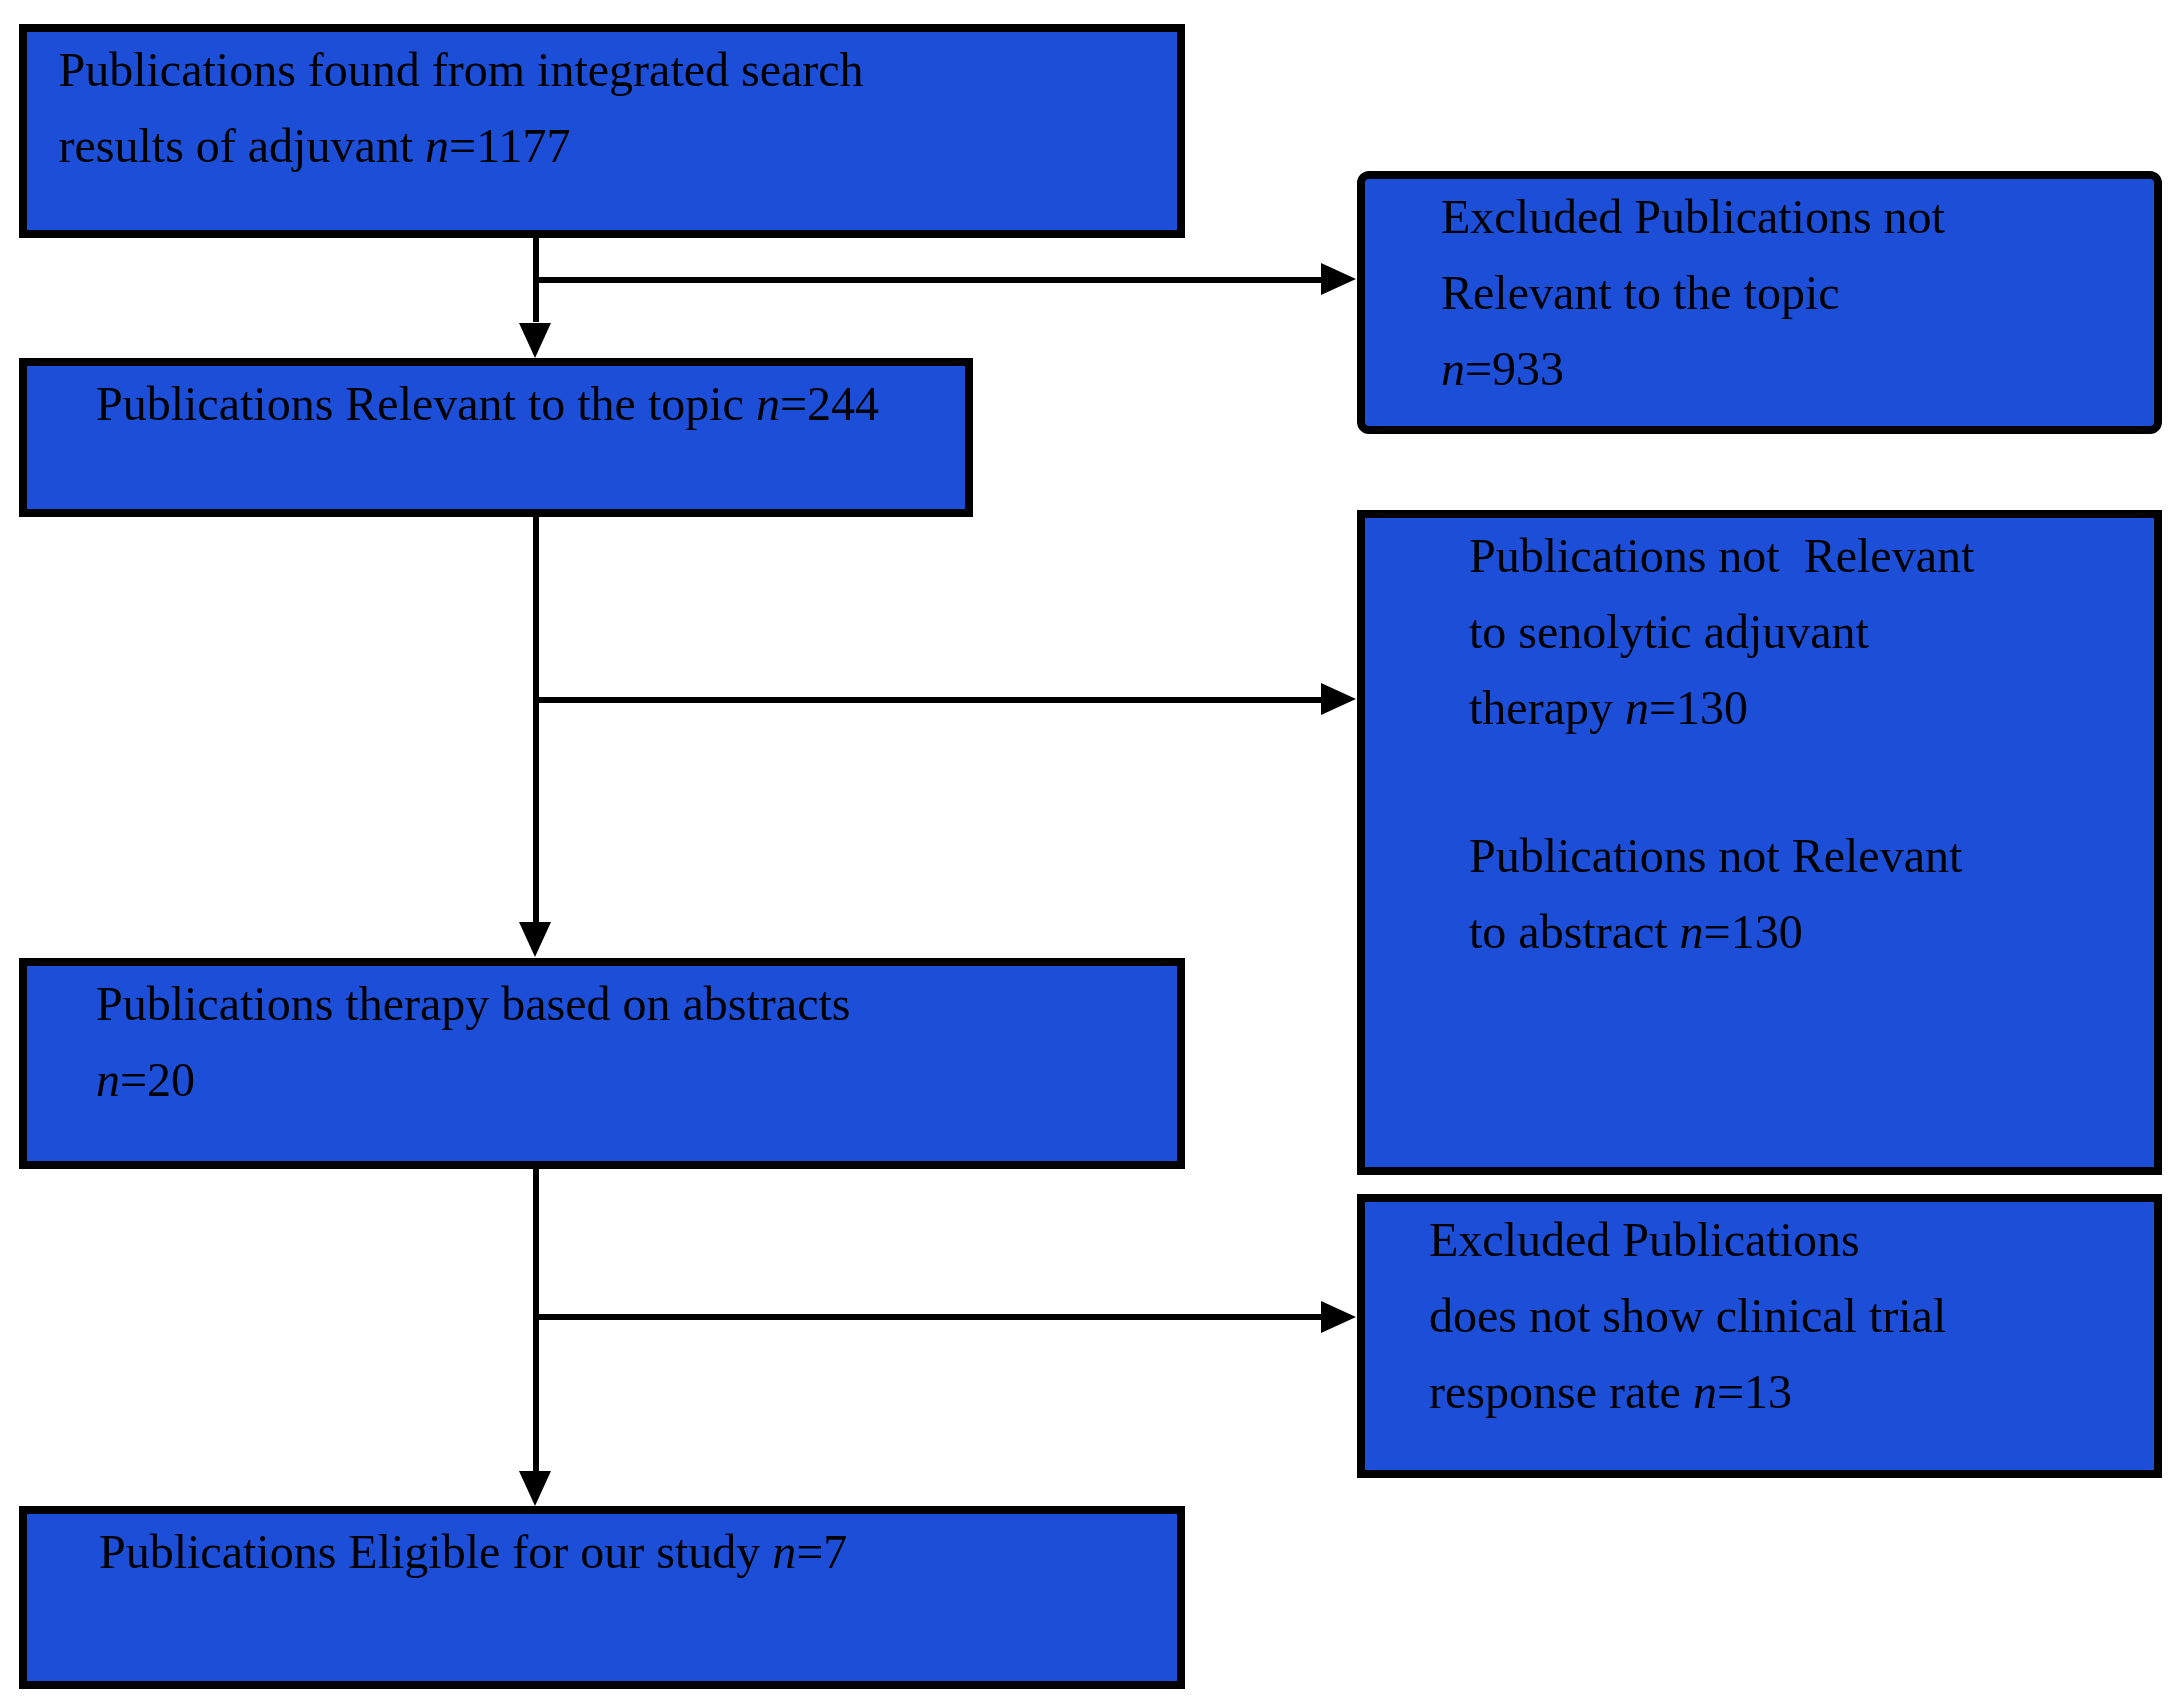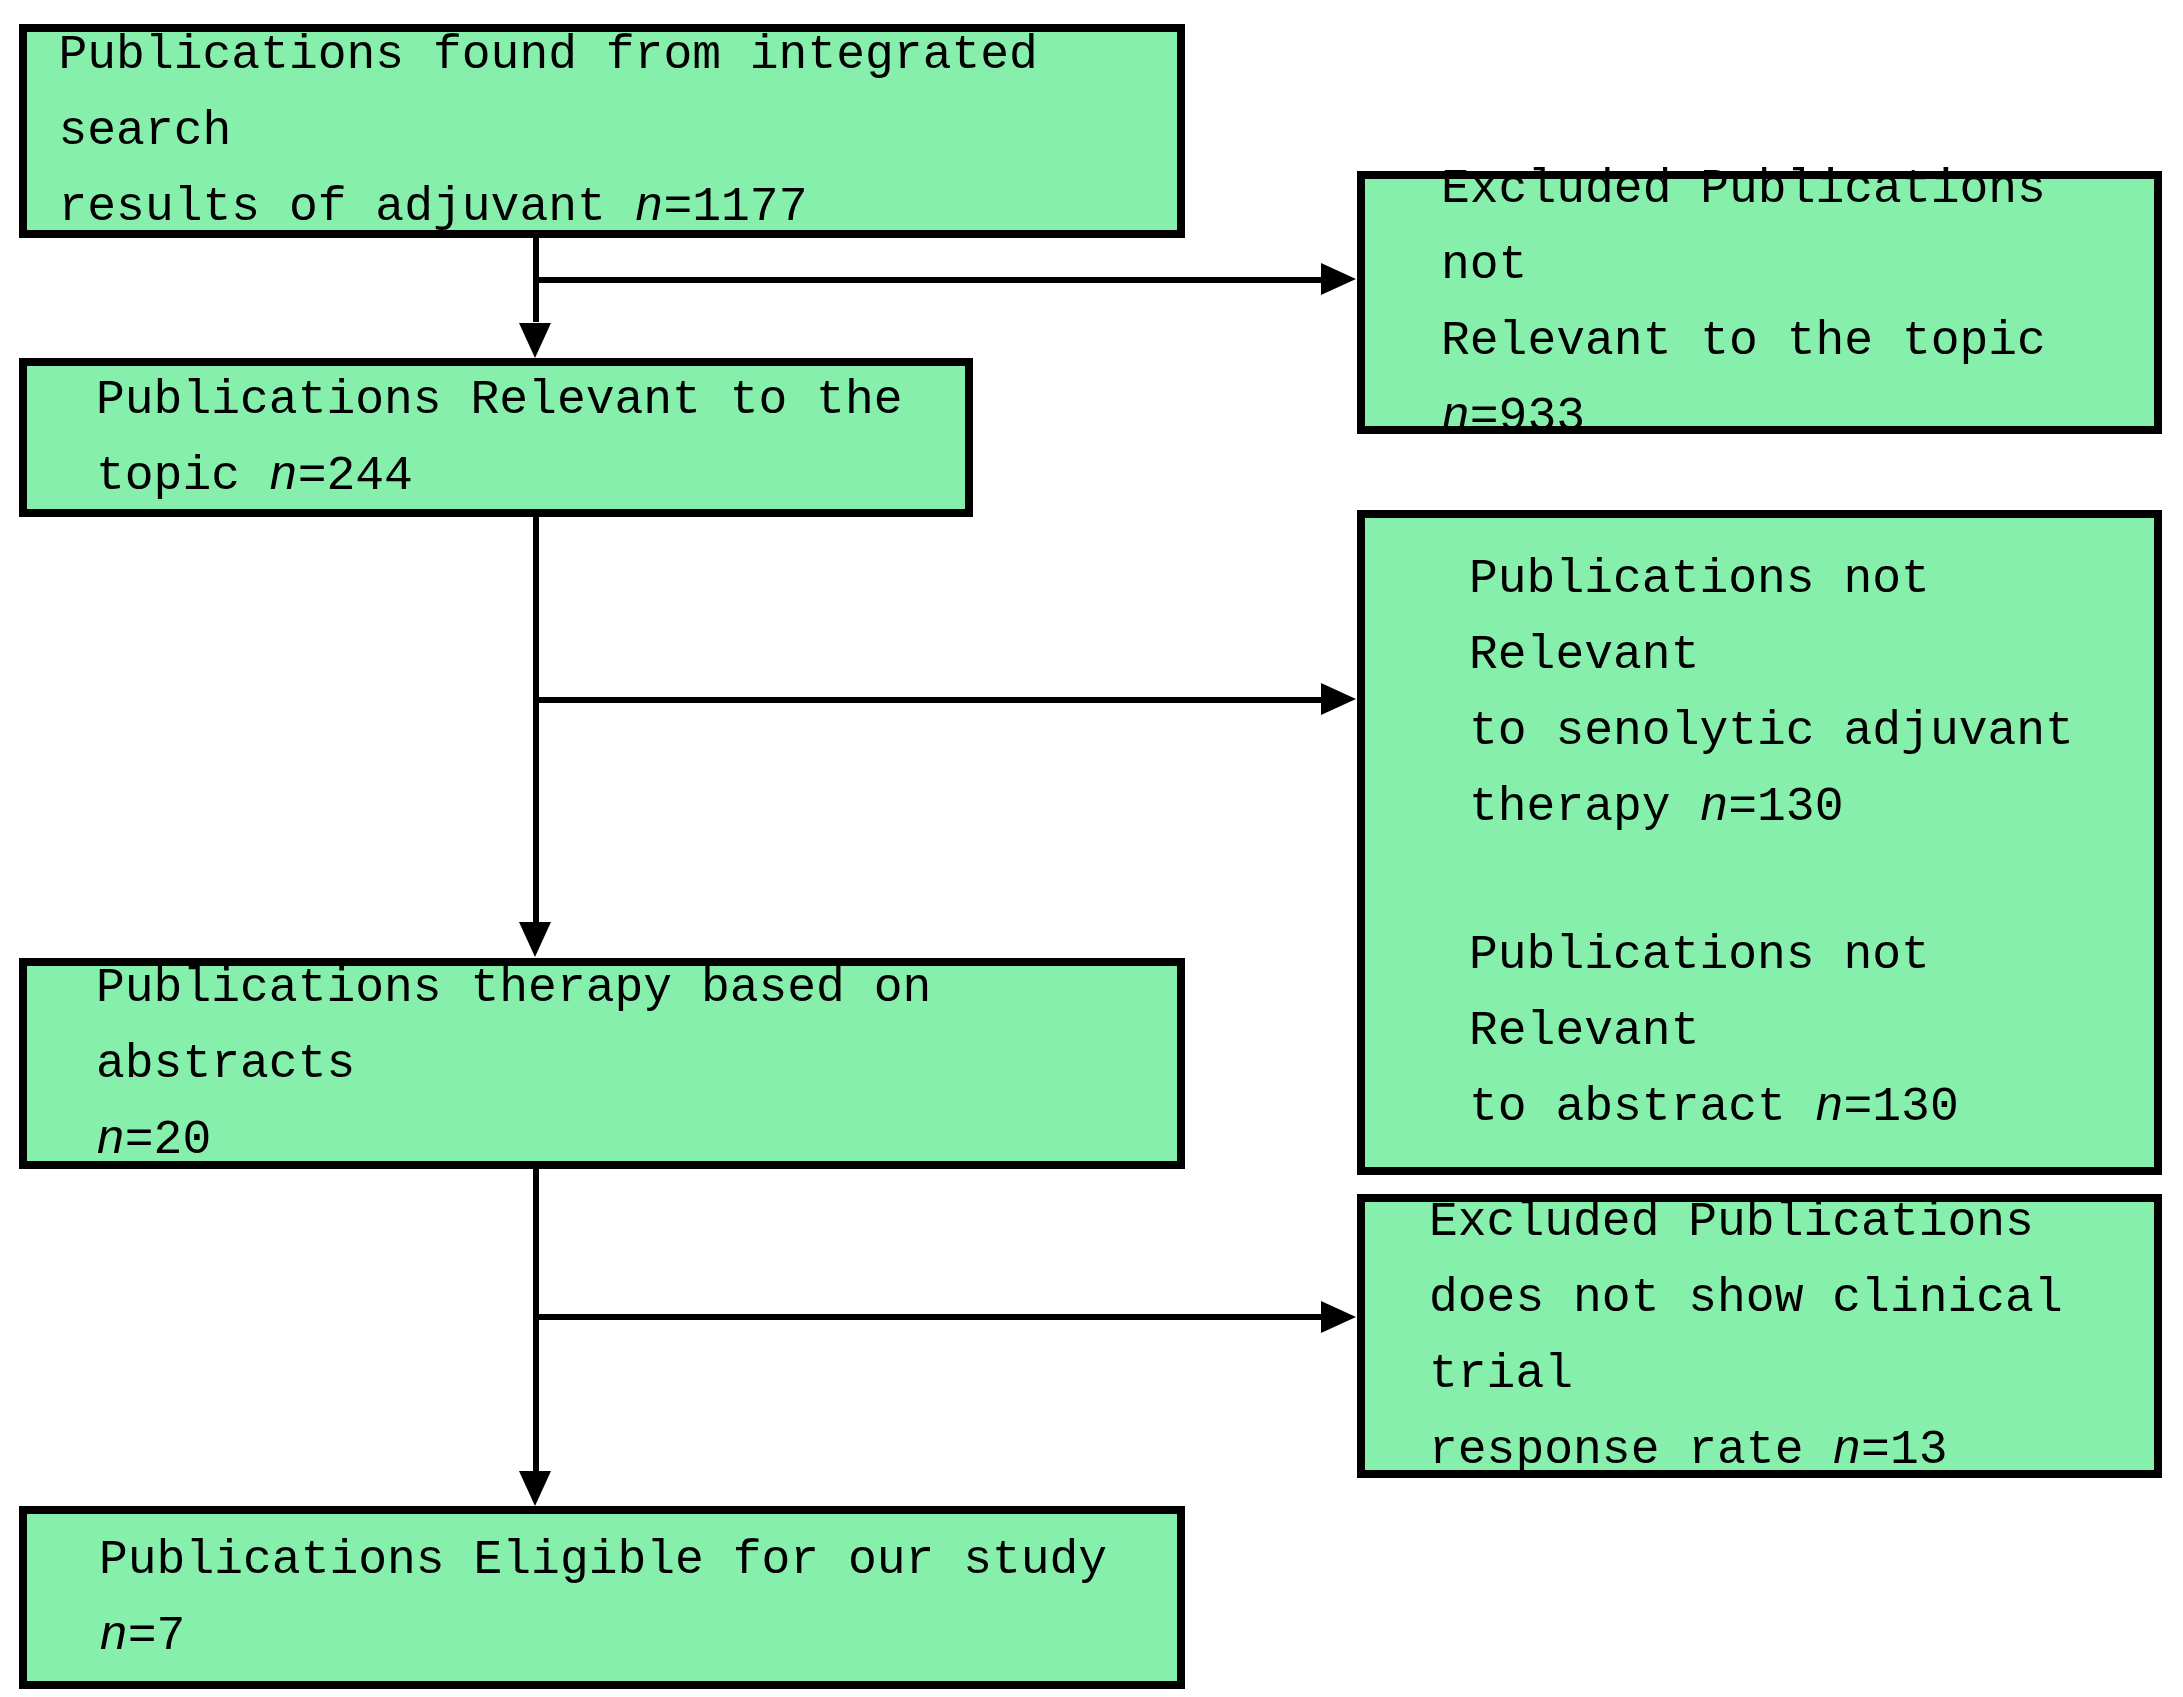--- a/index.html
+++ b/index.html
@@ -9,48 +9,47 @@
     height: 1697px;
     background: #ffffff;
     color: #000000;
     font-family: "Liberation Serif", "DejaVu Serif", serif;
     overflow: hidden;
   }
   .fbox {
     position: absolute;
     box-sizing: border-box;
     border: 8.2px solid #000000;
-    background: #86efac;
+    background: #1d4ed8;
     display: flex;
     flex-direction: column;
-    justify-content: center;
+    justify-content: flex-start;
     font-size: 48px;
     line-height: 76px;
-    font-family: Liberation Mono, monospace;
   }
   .para { }
   .para + .para { margin-top: 72px; }
   .tline { white-space: pre-wrap; }
   .tline i { font-style: italic; }
   .vline, .hline { position: absolute; background: #000000; }
   .arrow-down {
     position: absolute; width: 0; height: 0;
     border-left: 16.4px solid transparent;
     border-right: 16.4px solid transparent;
     border-top: 35px solid #000000;
   }
   .arrow-right {
     position: absolute; width: 0; height: 0;
     border-top: 16.4px solid transparent;
     border-bottom: 16.4px solid transparent;
     border-left: 35px solid #000000;
   }
   
   .b1 { left: 19px;   top: 24px;   width: 1166px; height: 214px; padding-left: 31.5px;  }
-  .b2 { left: 1357px; top: 171px;  width: 805px; height: 263px; padding-left: 76px; }
+  .b2 { left: 1357px; top: 171px;  width: 805px; height: 263px; padding-left: 76px; border-radius: 12px; }
   .b3 { left: 19px;   top: 358px;  width: 954px; height: 159px; padding-left: 69px; }
   .b4 { left: 1357px; top: 510px;  width: 805px; height: 665px; padding-left: 104px; }
   .b5 { left: 19px;   top: 958px; width: 1166px; height: 211px; padding-left: 69px; }
   .b6 { left: 1357px; top: 1194px; width: 805px; height: 284px; padding-left: 64px; }
   .b7 { left: 19px;   top: 1506px; width: 1166px; height: 183px; padding-left: 72px; }
   
   .v1  { left: 533px;  top: 238px;  width: 5.7px;    height: 84px; }
   .a1d { left: 519px;  top: 323px;  }
   .h1  { left: 536px;  top: 277px;  width: 786px; height: 5.7px;   }
   .a1r { left: 1321px; top: 263px;  }

